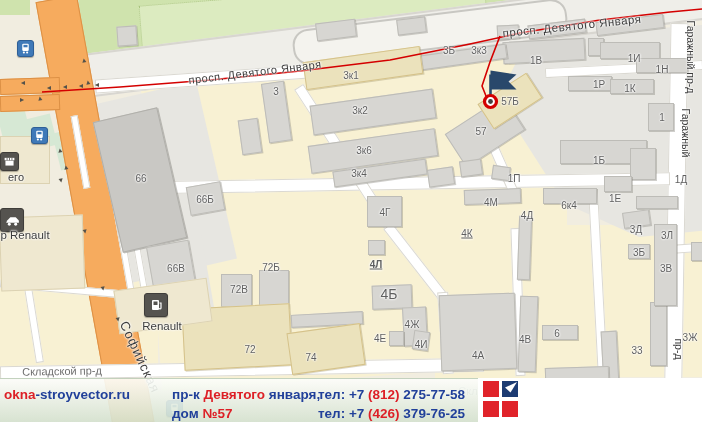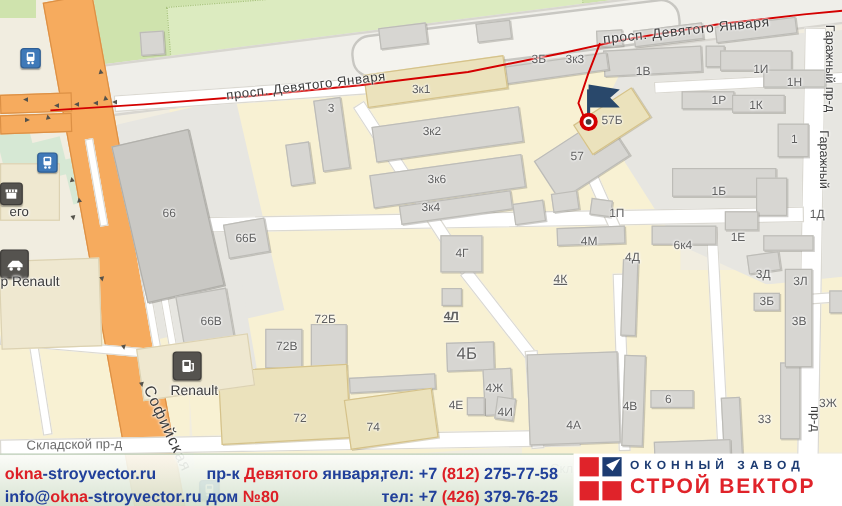--- a/index.html
+++ b/index.html
@@ -290,41 +290,36 @@
         <div class="lbl" style="left: 666px; top: 268px; font-size: 10px; transform: translate(-50%, -50%) rotate(0deg);">3В</div>
         <div class="lbl" style="left: 636px; top: 229px; font-size: 10px; transform: translate(-50%, -50%) rotate(0deg);">3Д</div>
         <div class="lbl" style="left: 639px; top: 252px; font-size: 10px; transform: translate(-50%, -50%) rotate(0deg);">3Б</div>
       </div>
   </div>
 
   <div id="footer">
     <div id="f-left">
       <div class="f-col" id="f-links">
         <div class="f-line"><span class="seg-red">okna</span><span class="seg-blue">-stroyvector.ru</span></div>
-        <div class="f-line"><span class="seg-blue">info@</span><span class="seg-red">okna</span><span class="seg-blue">-stroyvector.ru</span></div>
       </div>
       <div class="f-col" id="f-addr">
         <div class="f-line"><span class="seg-blue">пр-к </span><span class="seg-red">Девятого</span><span class="seg-blue"> января,</span></div>
-        <div class="f-line"><span class="seg-blue">дом </span><span class="seg-red">№80</span></div>
+        <div class="f-line"><span class="seg-blue">дом </span><span class="seg-red">№57</span></div>
       </div>
       <div class="f-col" id="f-tel">
         <div class="f-line"><span class="seg-blue">тел: +7 </span><span class="seg-red">(812)</span><span class="seg-blue"> 275-77-58</span></div>
         <div class="f-line"><span class="seg-blue">тел: +7 </span><span class="seg-red">(426)</span><span class="seg-blue"> 379-76-25</span></div>
       </div>
     </div>
     <div id="f-logo">
       <div id="logo-mark">
         <div class="sq sq-red" style="left:0;top:0"></div>
         <div class="sq sq-navy" style="left:19px;top:0">
           <svg width="16" height="16" viewBox="0 0 16 16">
               <polygon points="15,1 3,6.5 8.5,11.5" fill="#ffffff"></polygon>
             </svg>
         </div>
         <div class="sq sq-red" style="left:0;top:20px"></div>
         <div class="sq sq-red" style="left:19px;top:20px"></div>
       </div>
-      <div id="logo-text">
-        <div id="logo-l1">ОКОННЫЙ ЗАВОД</div>
-        <div id="logo-l2">СТРОЙ ВЕКТОР</div>
-      </div>
     </div>
   </div>
 </div>
 
 </body></html>

